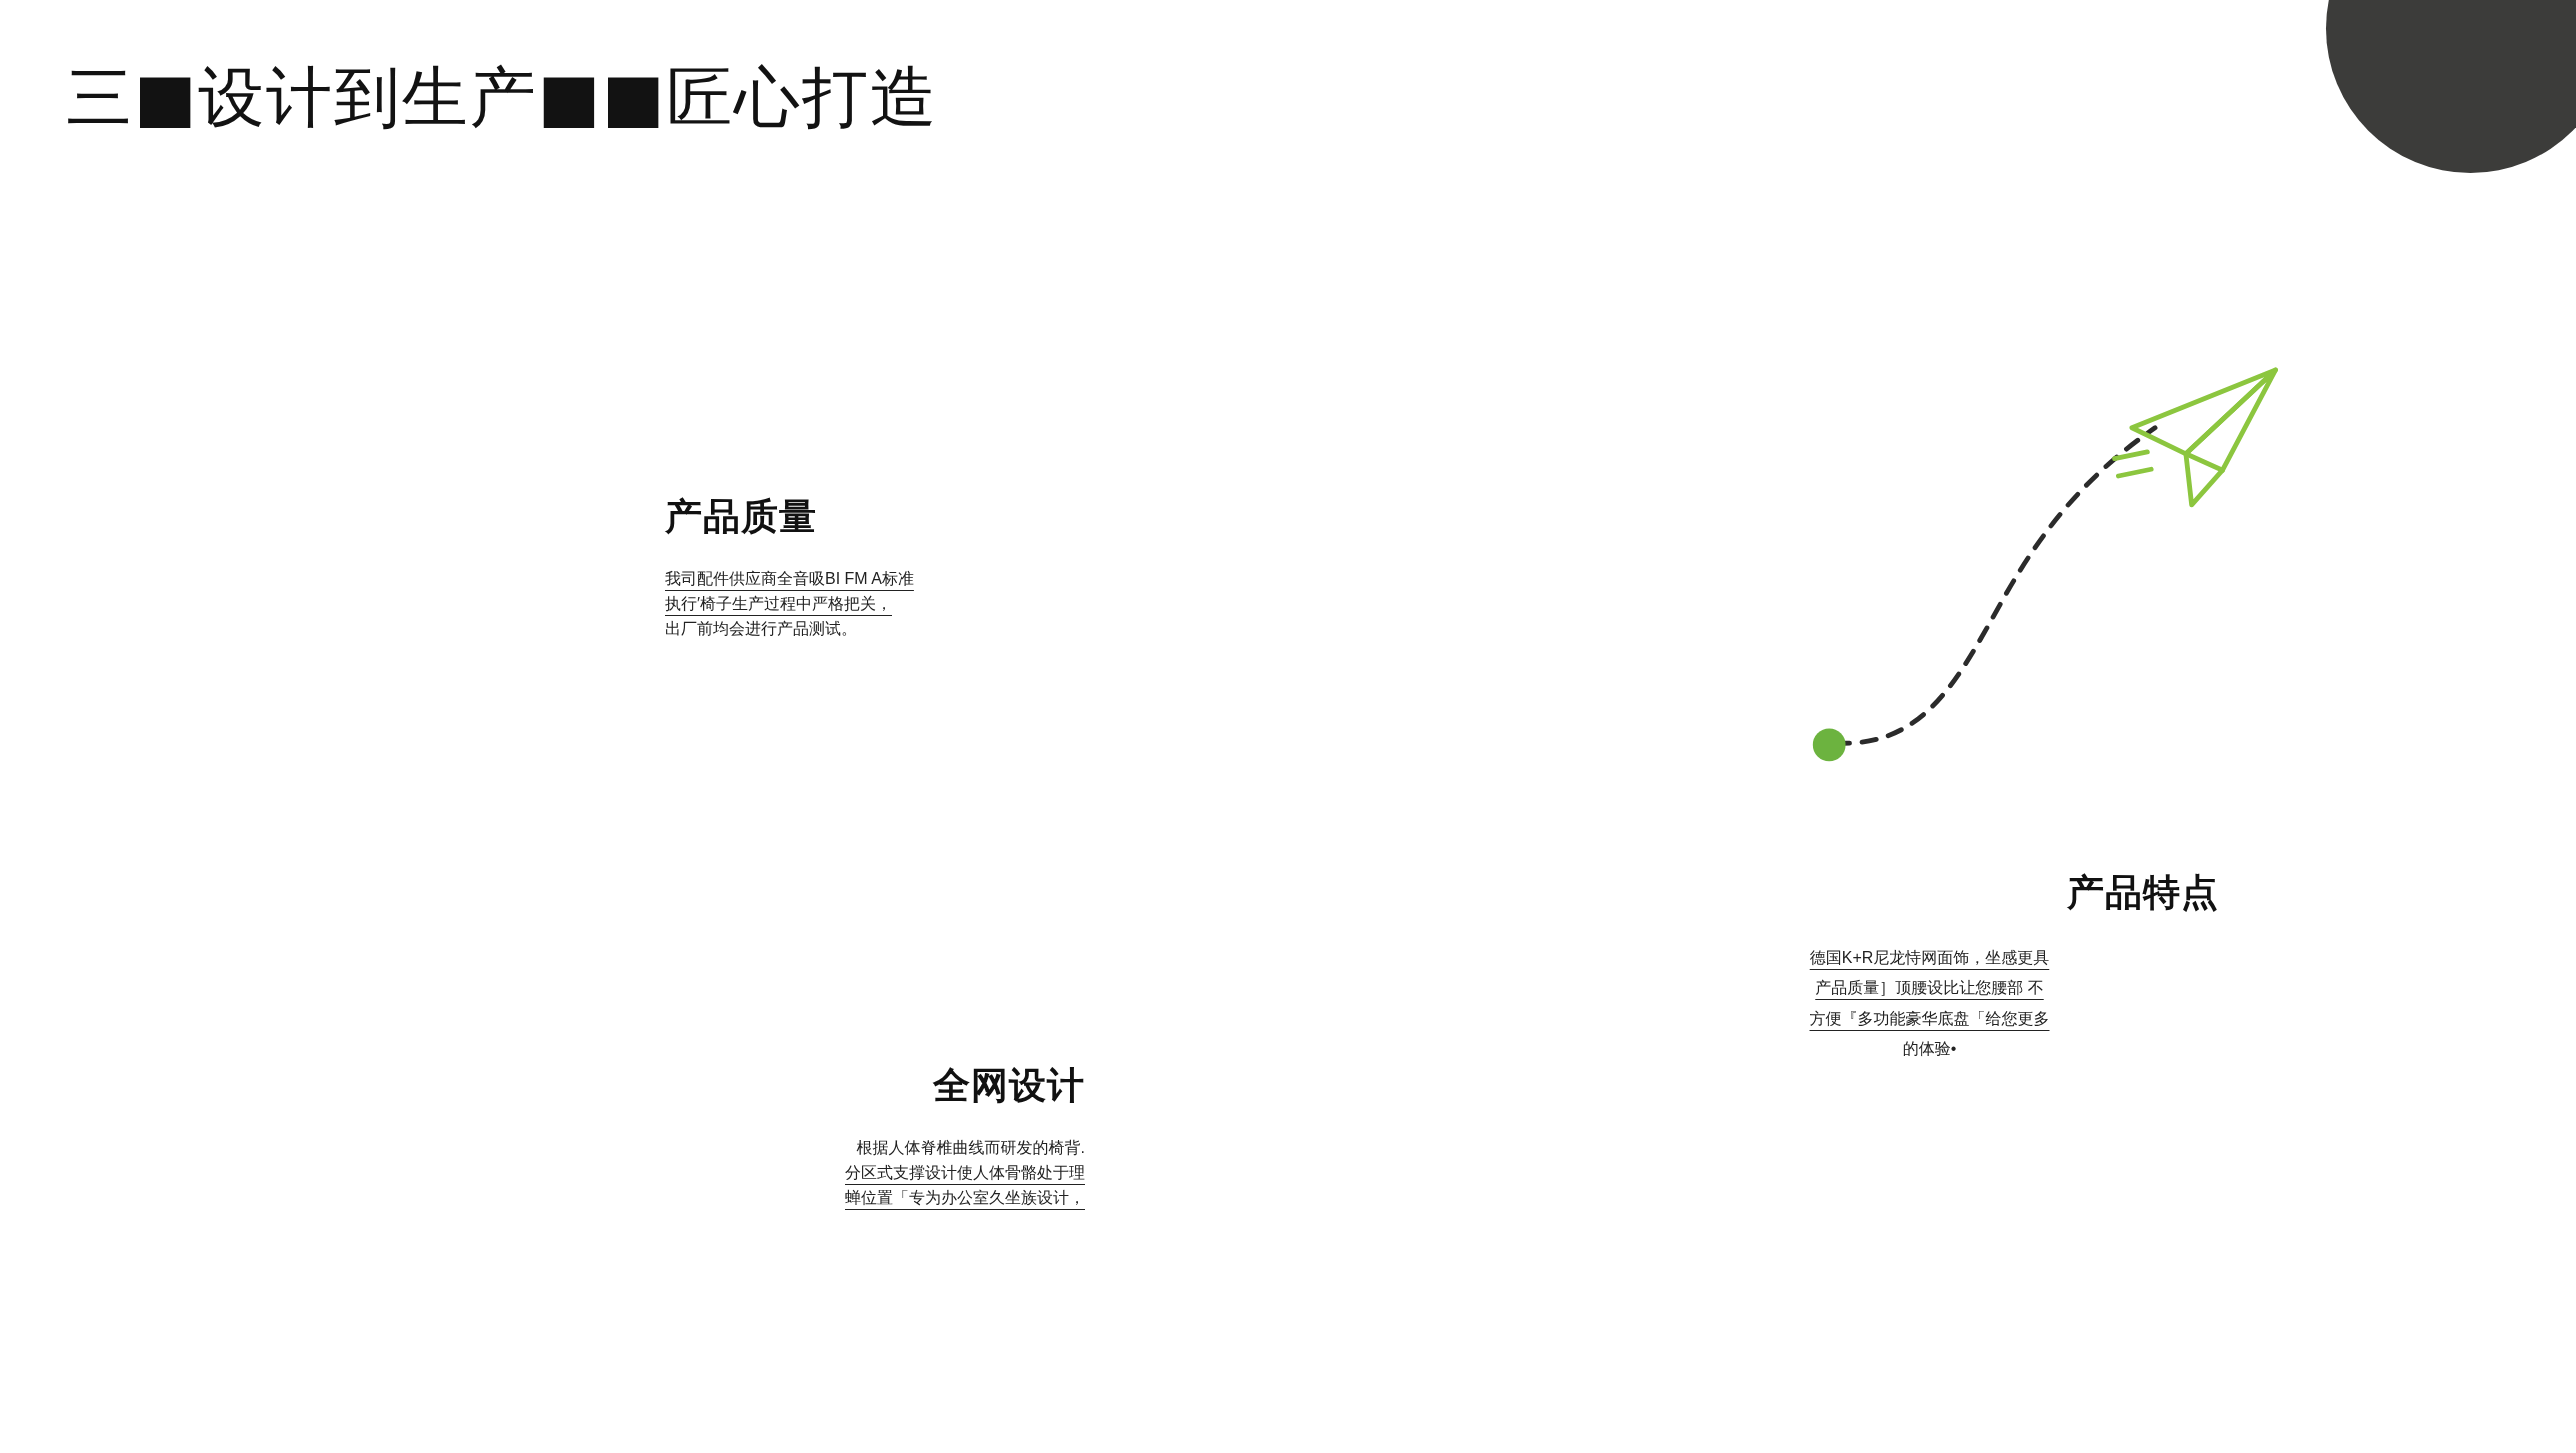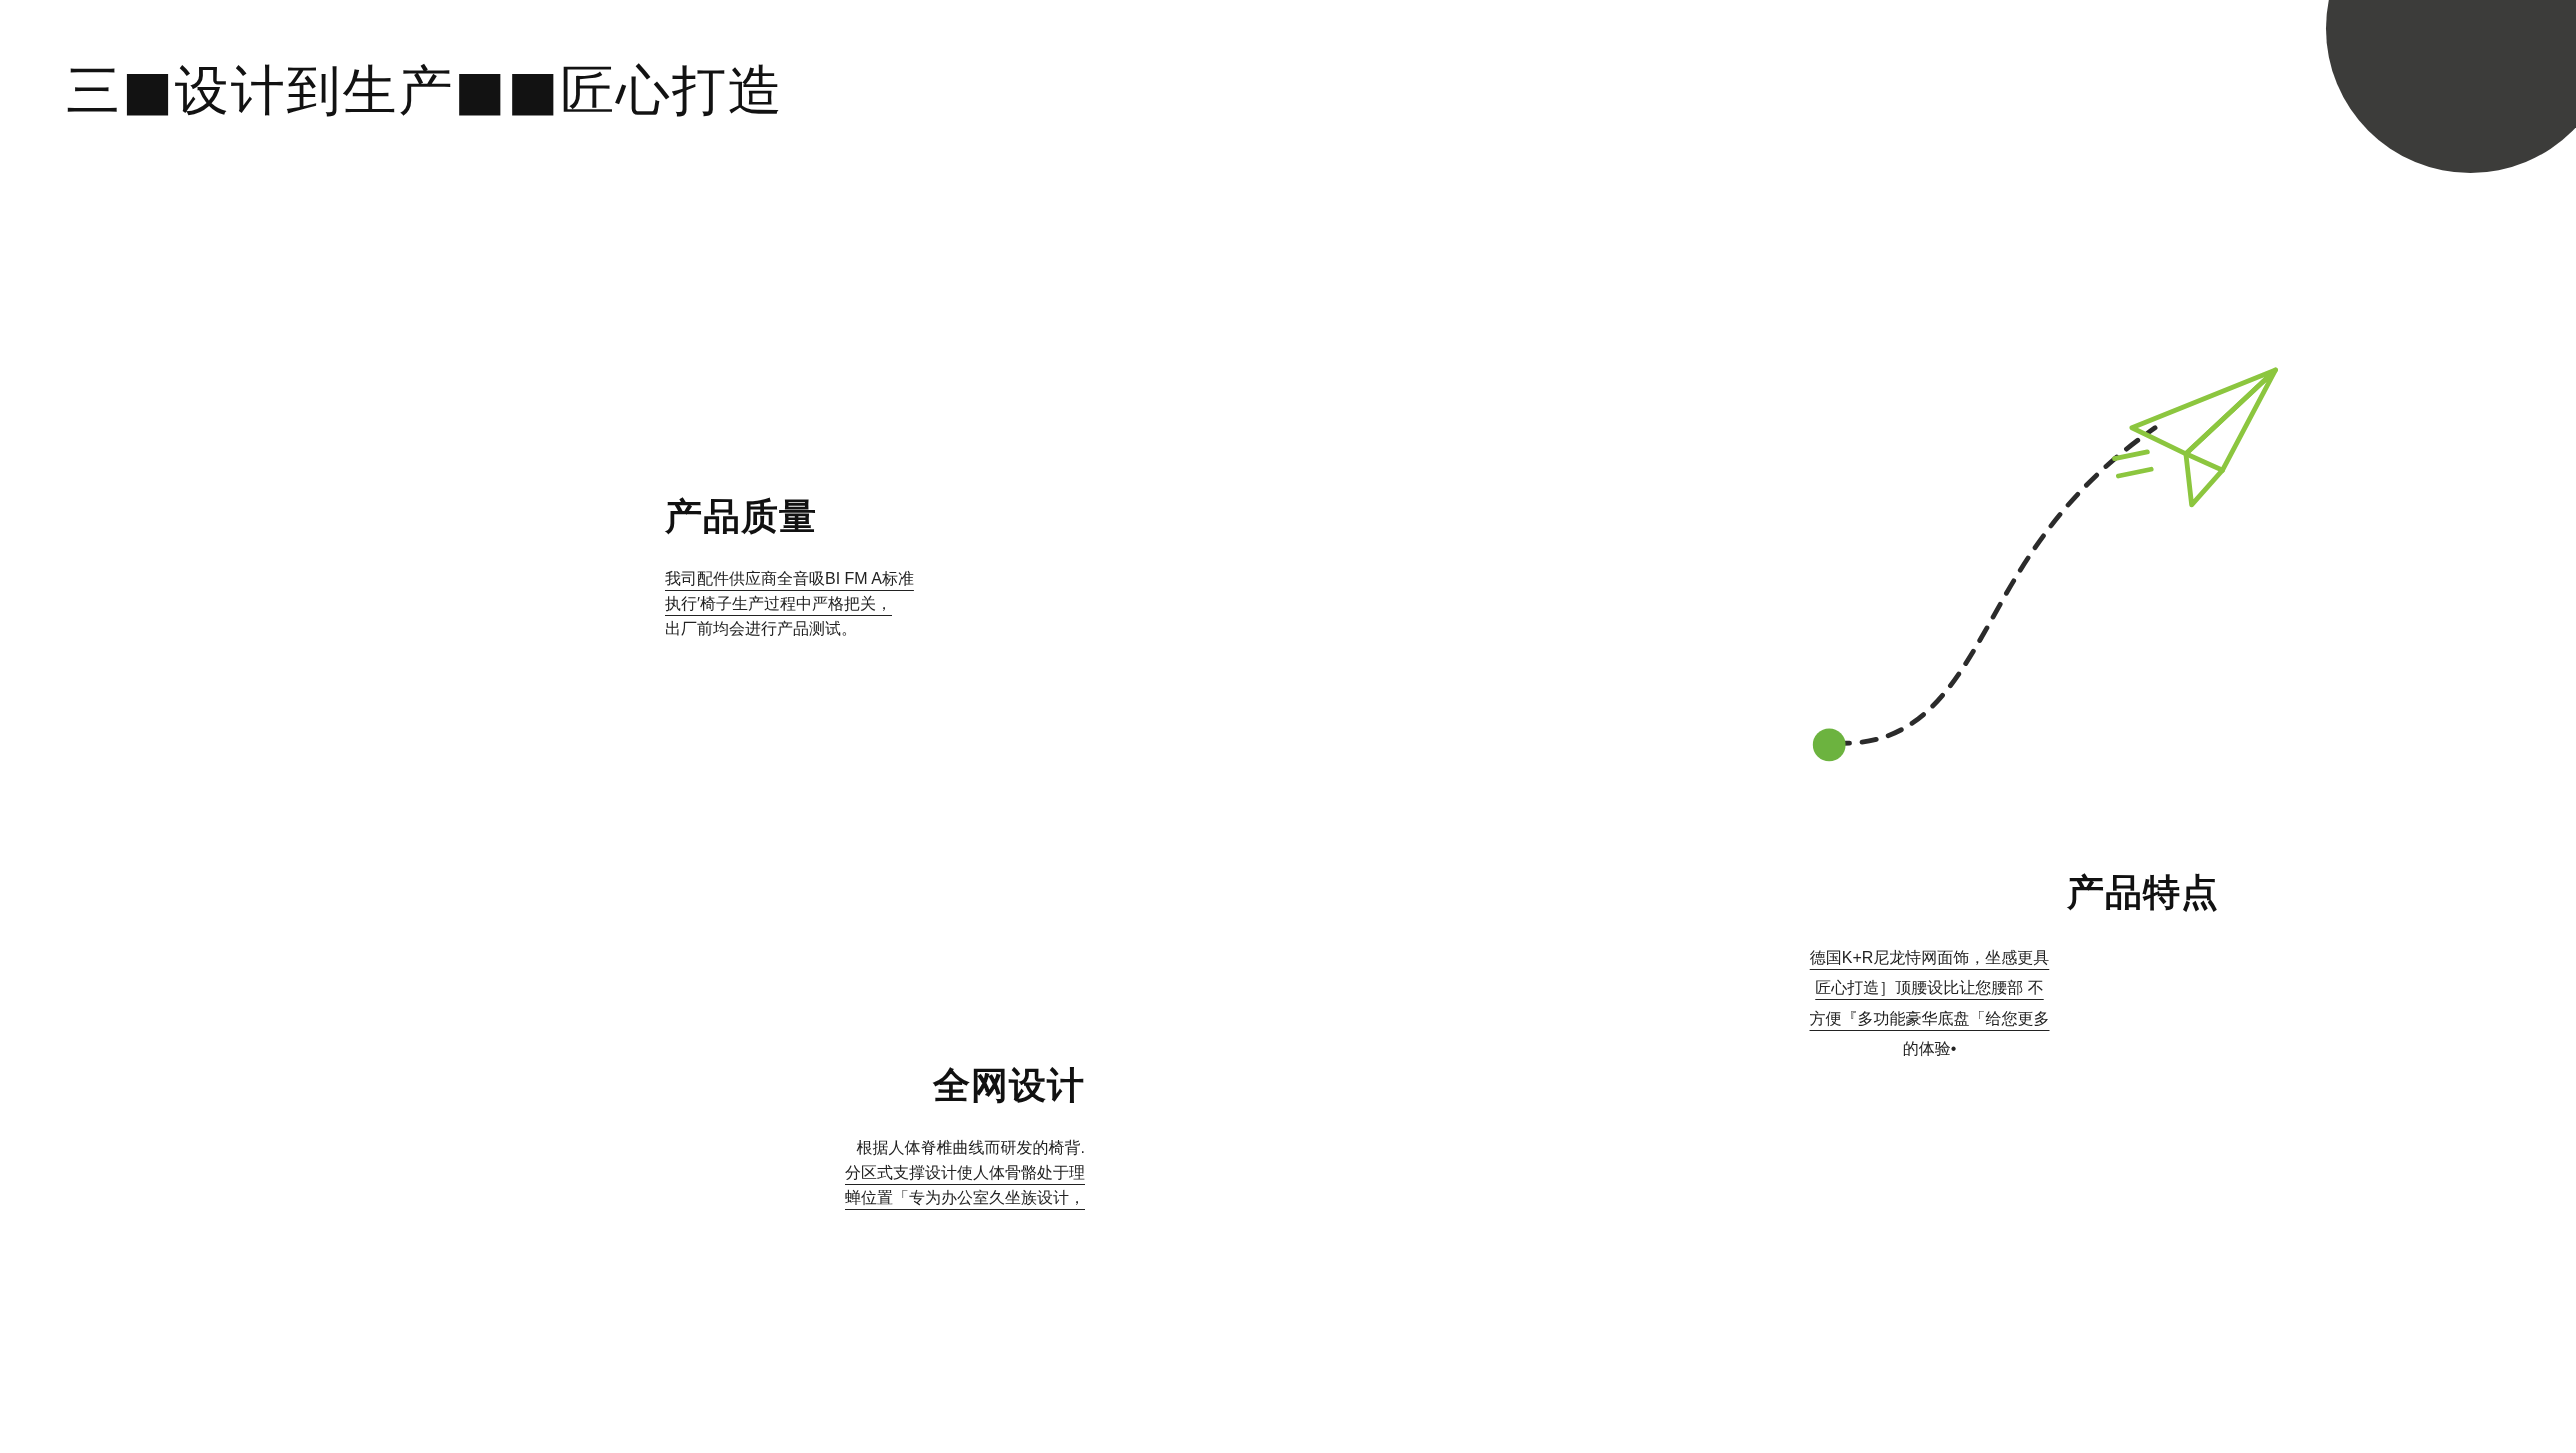--- a/index.html
+++ b/index.html
@@ -25,21 +25,21 @@
     height: 289px;
     border-radius: 50%;
     background: #3c3c3a;
   }
 
   
   .slide-title {
     position: absolute;
     left: 66px;
     top: 60px;
-    font-size: 54px;
+    font-size: 66px;
     line-height: 1.15;
     font-weight: 400;
     letter-spacing: 1.9px;
     color: #121212;
     white-space: nowrap;
     font-family: "DejaVu Serif", serif;
   }
 
   
   .block {
@@ -127,21 +127,21 @@
     <span class="ln">根据人体脊椎曲线而研发的椅背.</span>
     <span class="ln ul">分区式支撑设计使人体骨骼处于理</span>
     <span class="ln ul">蝉位置「专为办公室久坐族设计，</span>
   </div>
 </div>
 
 <div class="block" id="block-features">
   <div class="block-heading">产品特点</div>
   <div class="block-body">
     <span class="ln ul">德国K+R尼龙恃网面饰，坐感更具</span>
-    <span class="ln ul">匠心打造］顶腰设比让您腰部 不</span>
+    <span class="ln ul">产品质量］顶腰设比让您腰部 不</span>
     <span class="ln ul">方便『多功能豪华底盘「给您更多</span>
     <span class="ln">的体验•</span>
   </div>
 </div>
 
 <div class="illustration">
   <svg viewBox="0 0 500 430" xmlns="http://www.w3.org/2000/svg">
 
     <path d="M 28 395 C 120 400, 155 330, 200 250 C 240 178, 285 120, 360 68" fill="none" stroke="#2b2b2b" stroke-width="5" stroke-dasharray="15 13" stroke-linecap="round"></path>
 

